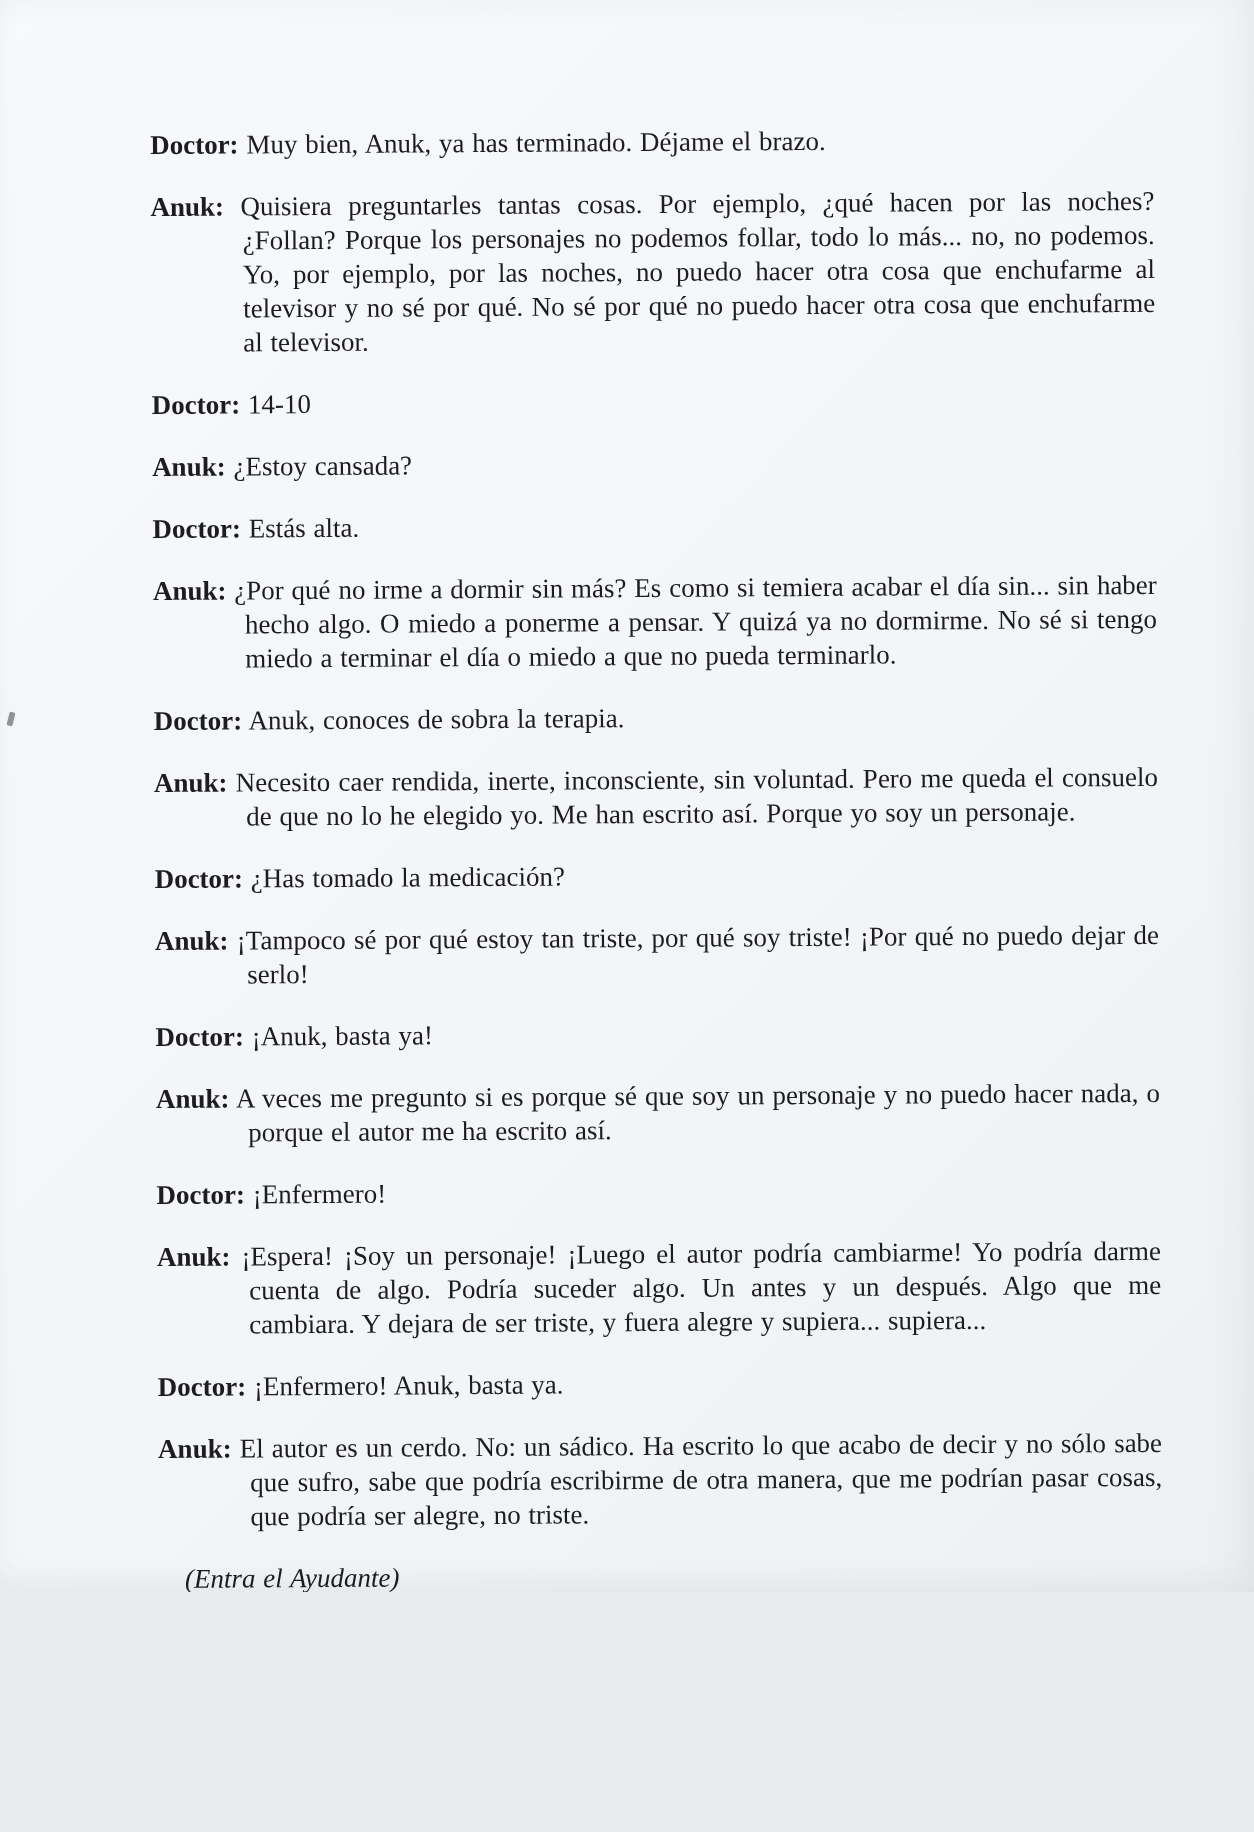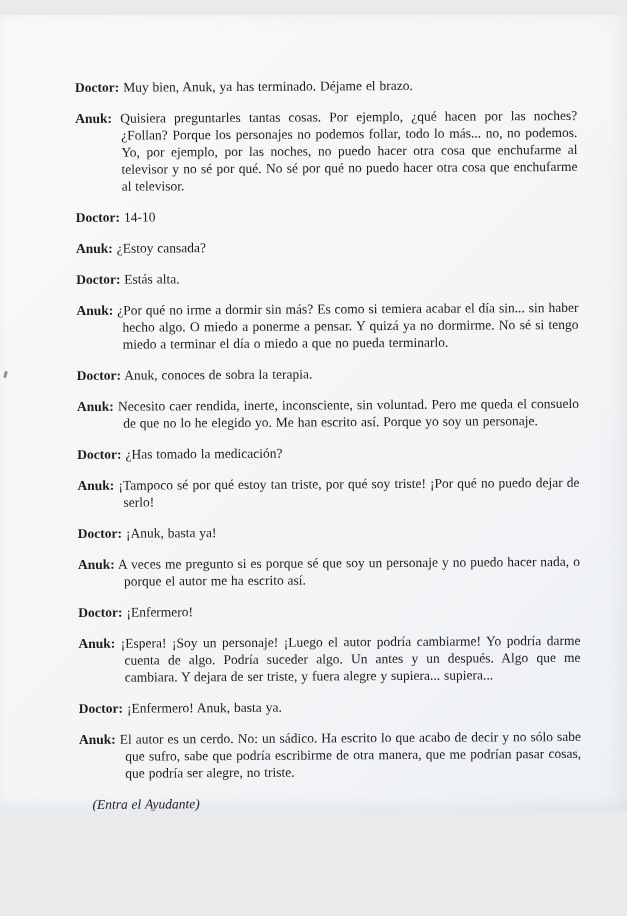--- a/index.html
+++ b/index.html
@@ -1,20 +1,20 @@
 <!DOCTYPE html>
 <html><head>
 <meta charset="utf-8">
 <style>
   html, body { margin: 0; padding: 0; background: #e8eaec; }
   .page {
     position: relative;
     width: 627px;
     height: 796px;
-    margin: 15px auto;
+    margin: 0 auto;
     background: linear-gradient(135deg, #f7f9fa 0%, #f3f5f7 55%, #eef1f3 100%);
     overflow: hidden;
     font-family: "Liberation Serif", "DejaVu Serif", serif;
     color: #1d1d1f;
   }
   .page::after {
     content: "";
     position: absolute; inset: 0;
     pointer-events: none;
     box-shadow: inset -10px 0 18px rgba(40,50,60,0.04), inset 0 -8px 14px rgba(40,50,60,0.03);

